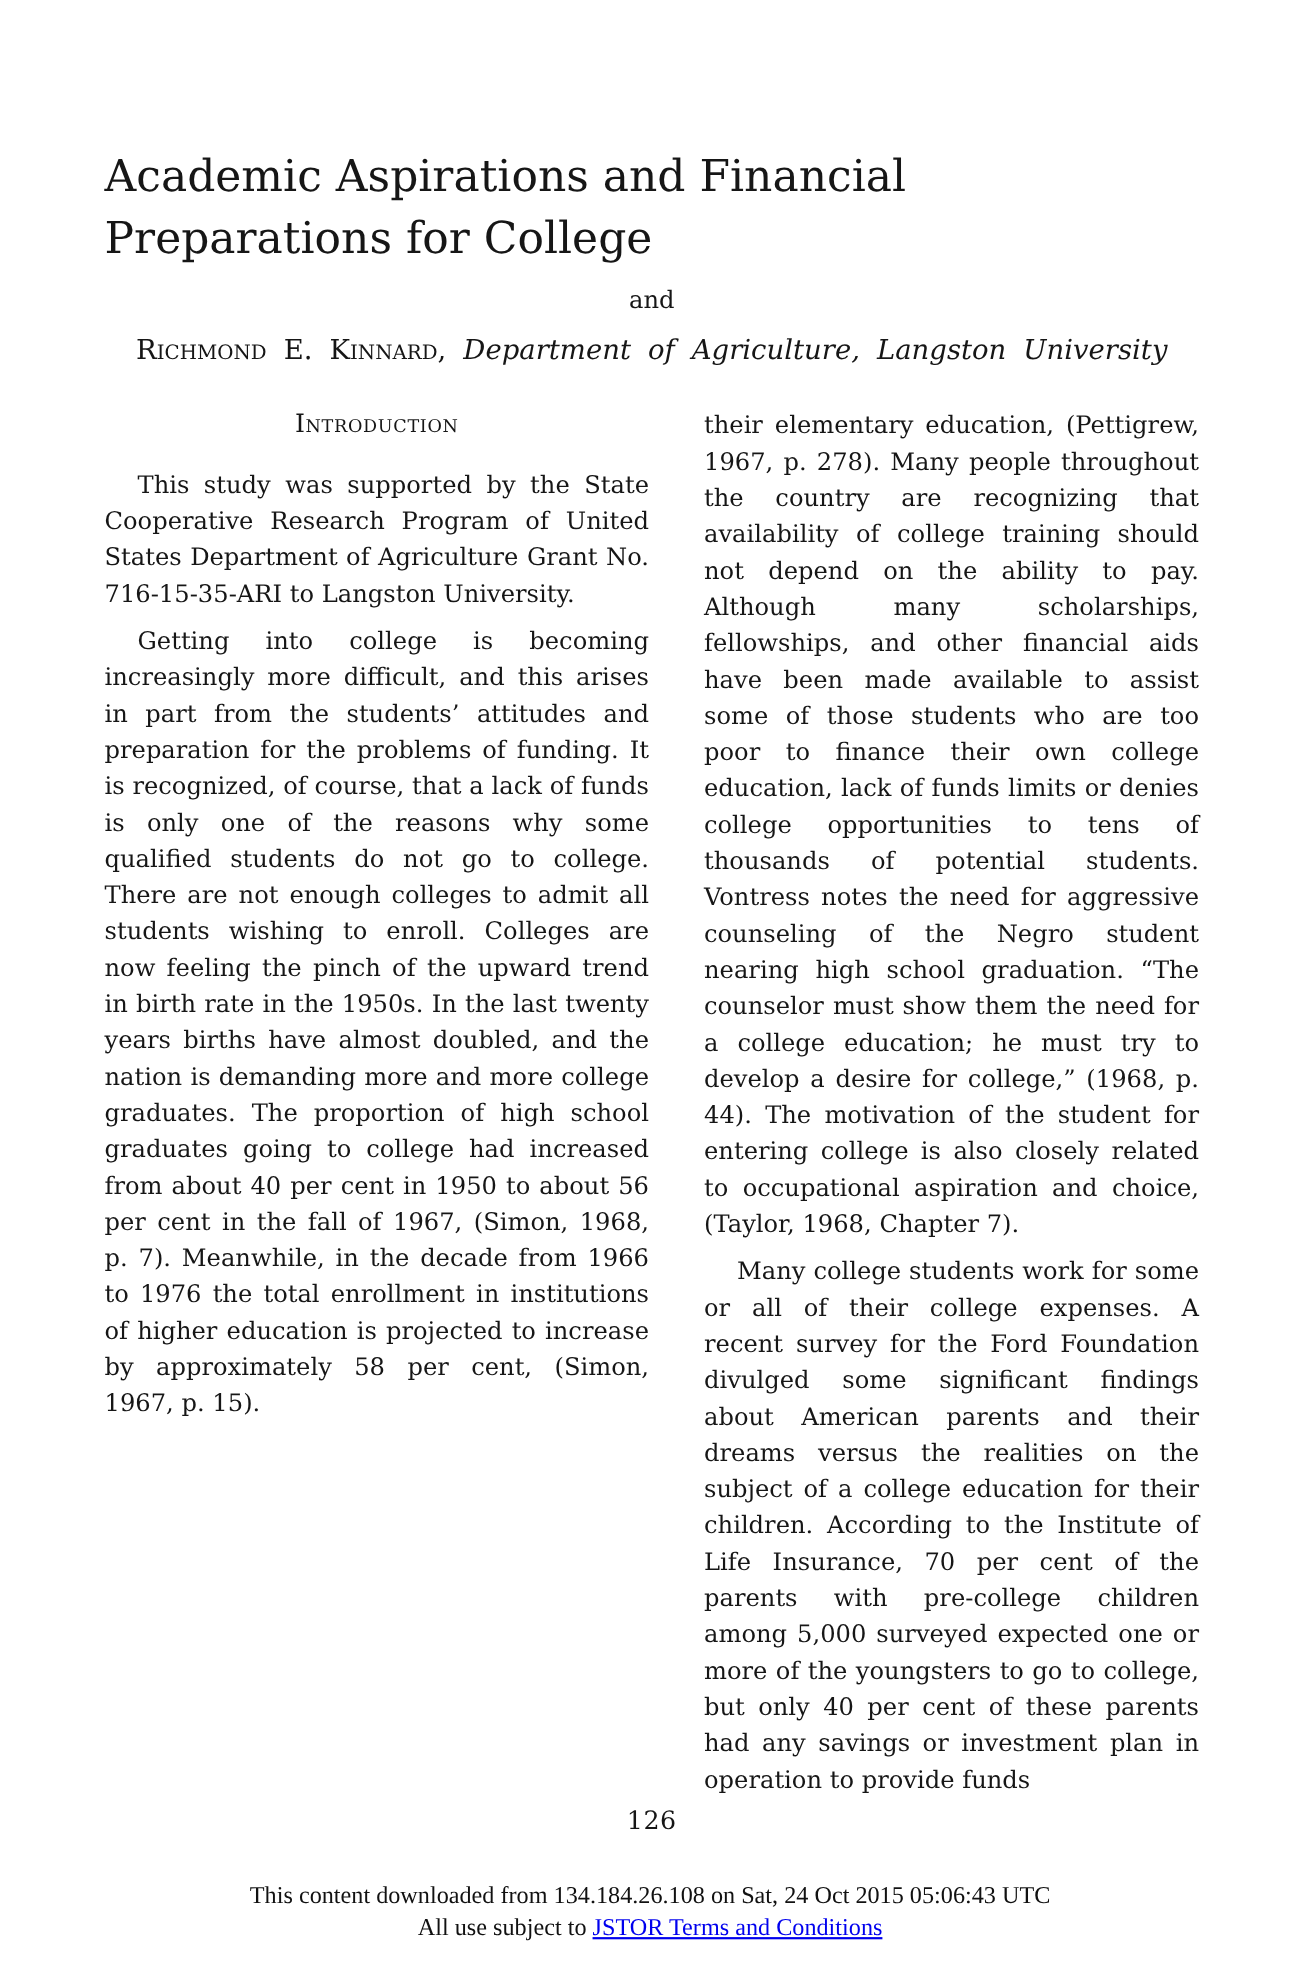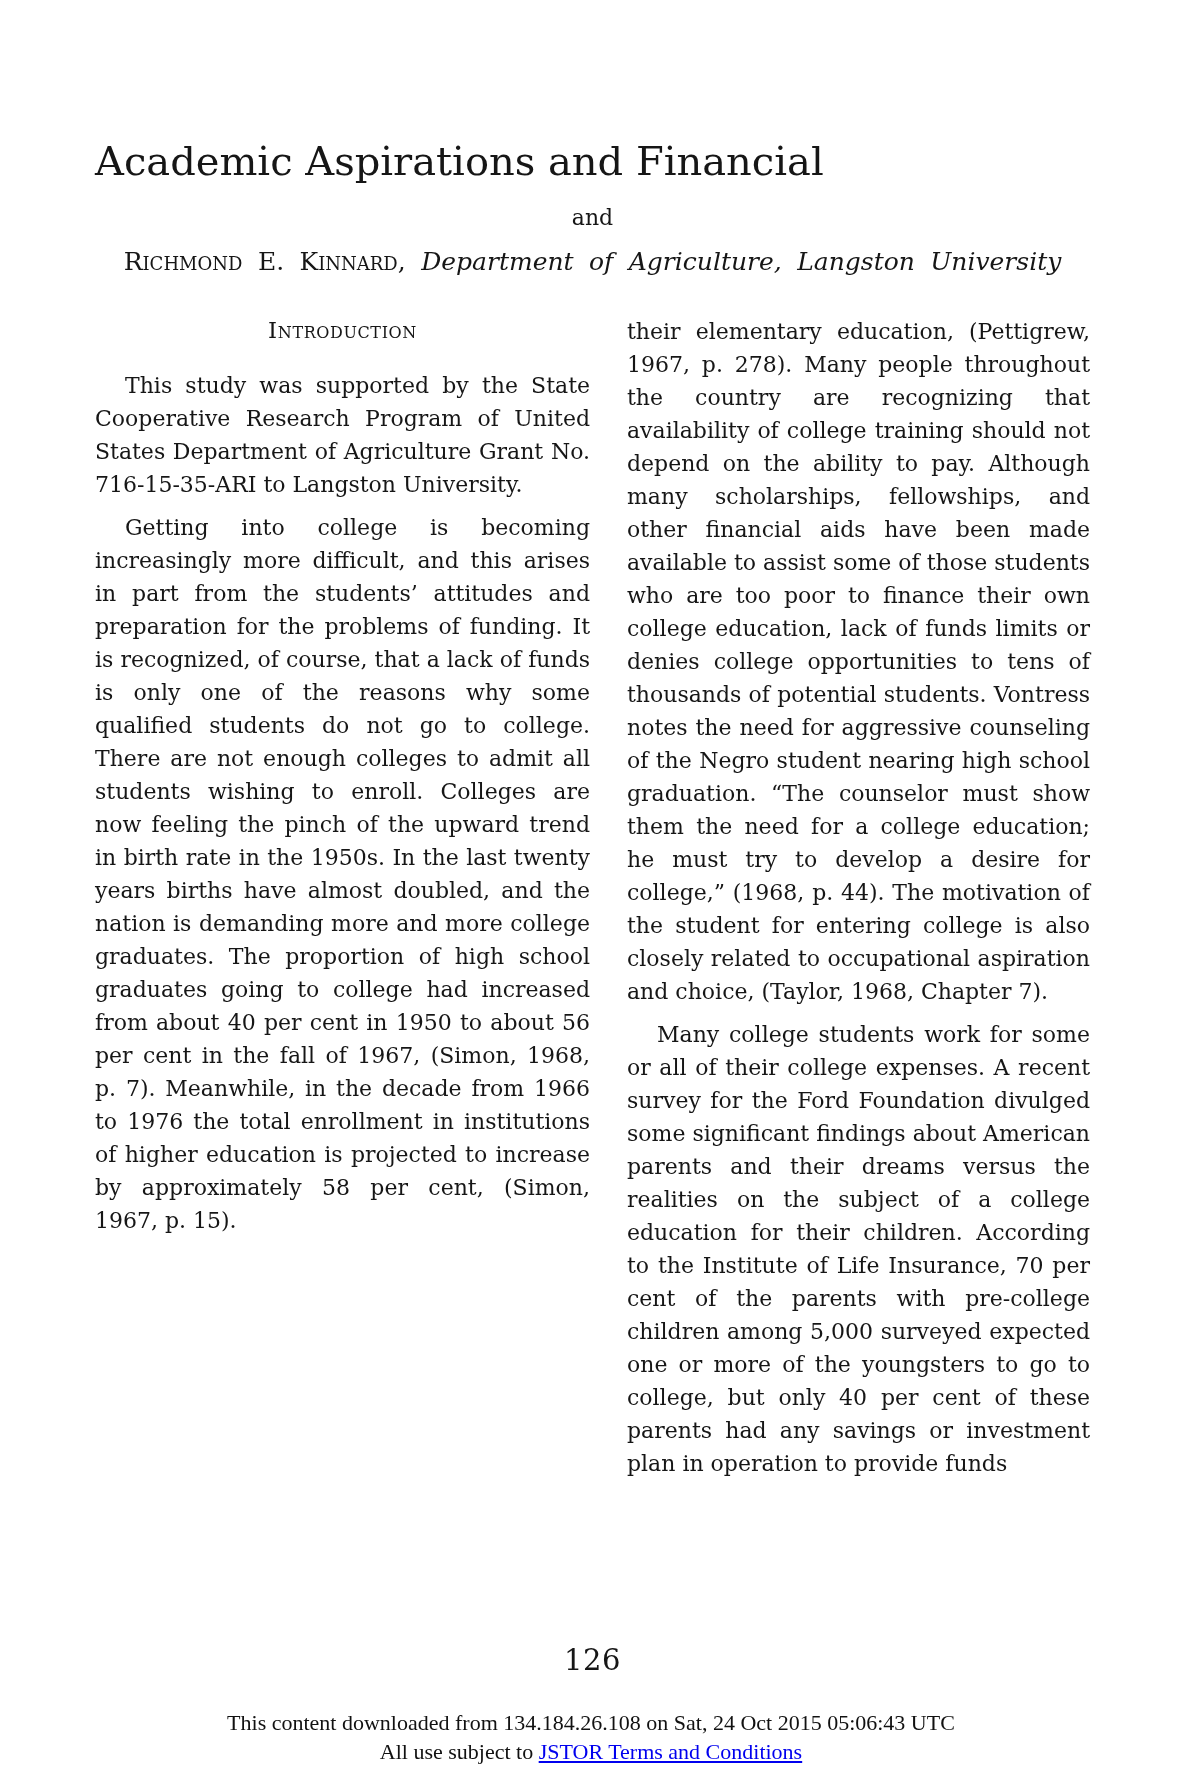--- a/index.html
+++ b/index.html
@@ -42,21 +42,21 @@
     text-align: center;
     font-size: 22px;
     line-height: 30px;
     margin-top: 8px;
   }
   .columns {
     display: flex;
     margin-top: 36px;
   }
   .col-left { width: 495px; margin-right: 37px; }
-  .col-right { flex: 1; }
+  .col-right { flex: 1; margin-left: 13px; }
   .section-heading {
     font-size: 23px;
     font-weight: normal;
     font-variant: small-caps;
     letter-spacing: 0.6px;
     text-align: center;
     line-height: 30px;
     margin: 0 0 24px 0;
   }
   p.body-par {
@@ -65,21 +65,21 @@
     line-height: 33px;
     text-align: justify;
   }
   p.body-par.indent { text-indent: 30px; }
   .page-number {
     position: absolute;
     top: 1643px;
     left: 95px;
     width: 995px;
     text-align: center;
-    font-size: 29px;
+    font-size: 23px;
     letter-spacing: 0.5px;
   }
   .footer {
     position: absolute;
     top: 1708px;
     left: 0;
     width: 1182px;
     text-align: center;
     font-family: "Liberation Serif", serif;
     font-size: 22px;
@@ -90,21 +90,21 @@
     color: #0000ee;
     text-decoration: underline;
     cursor: pointer;
   }
 </style>
 </head>
 <body>
 
 <div class="page">
 
-  <h1 class="title"><span>Academic Aspirations and Financial</span><br></h1>
+  <h1 class="title"><span>Academic Aspirations and Financial</span><br><span>Preparations for College</span></h1>
 
 
   <div class="connector">and</div>
 
   <div class="author-line second">
     <span class="author-name">Richmond E. Kinnard,</span>
     <span class="author-aff">Department of Agriculture, Langston University</span>
   </div>
 
   <div class="columns">

